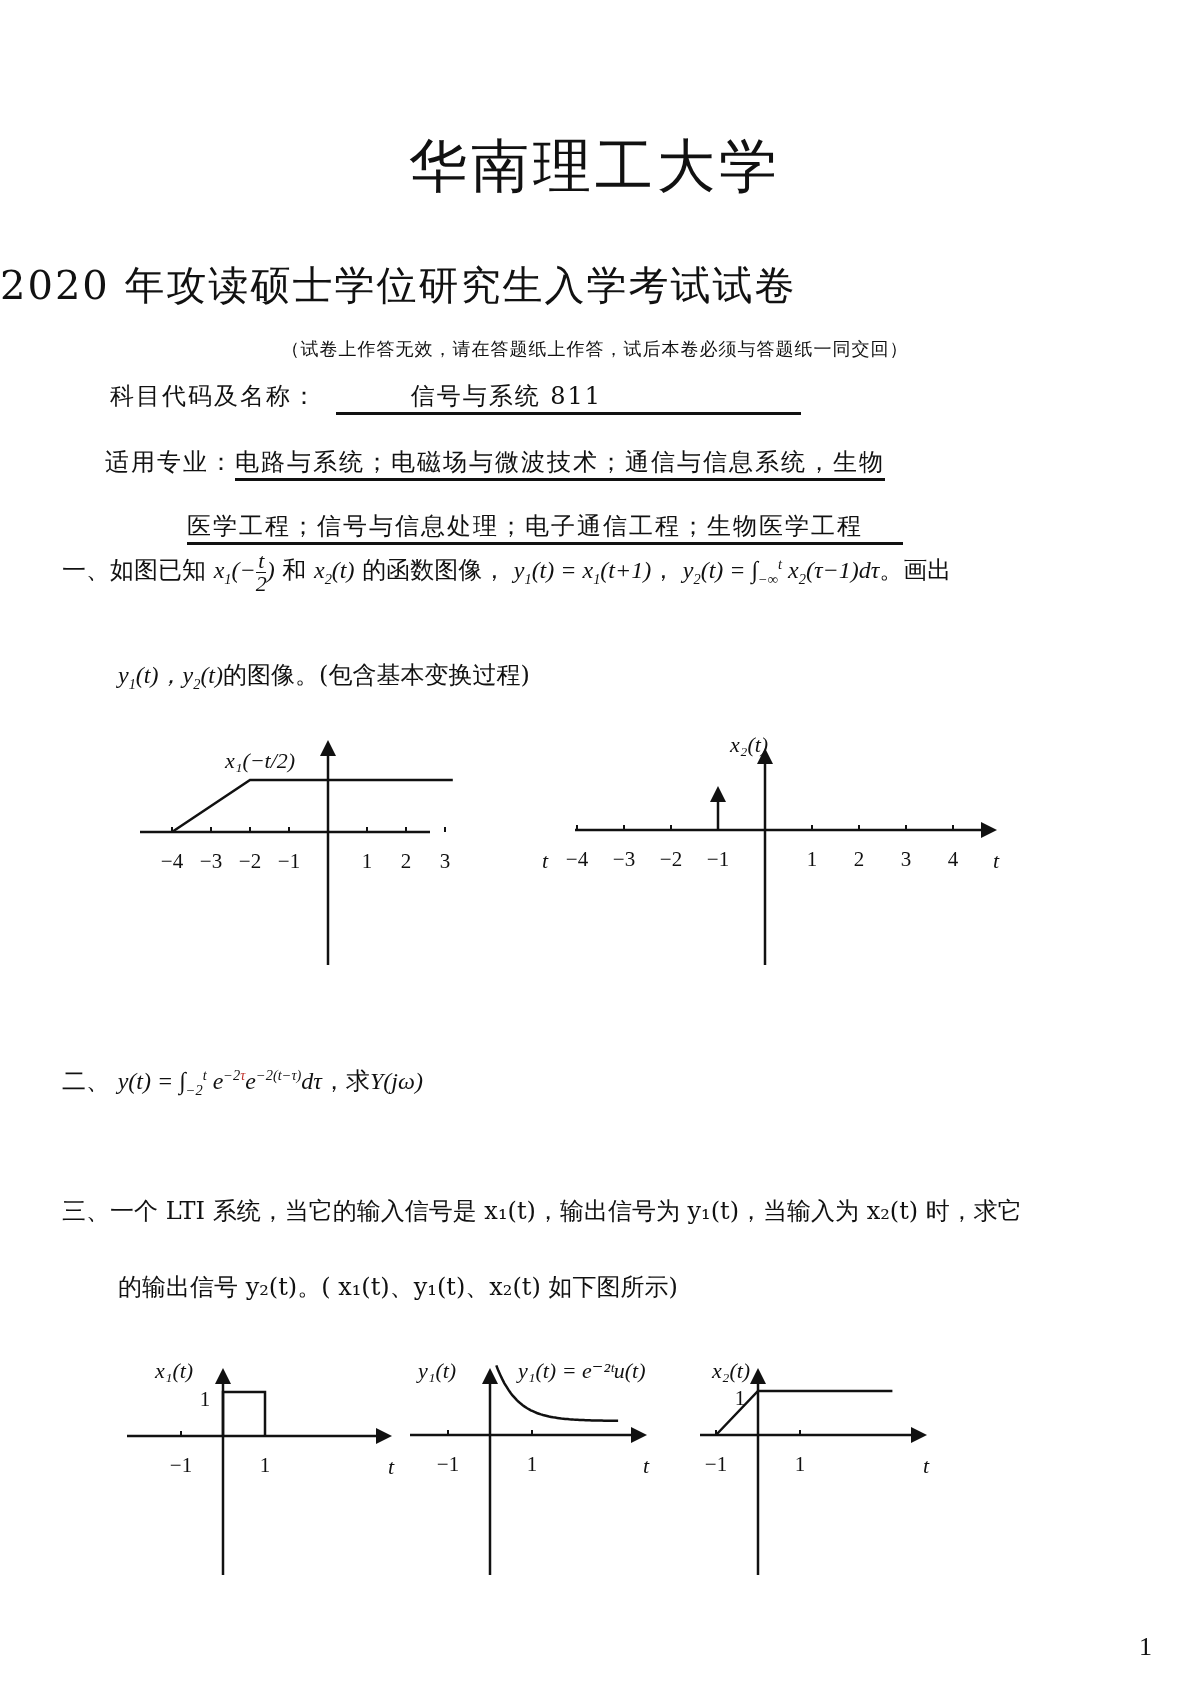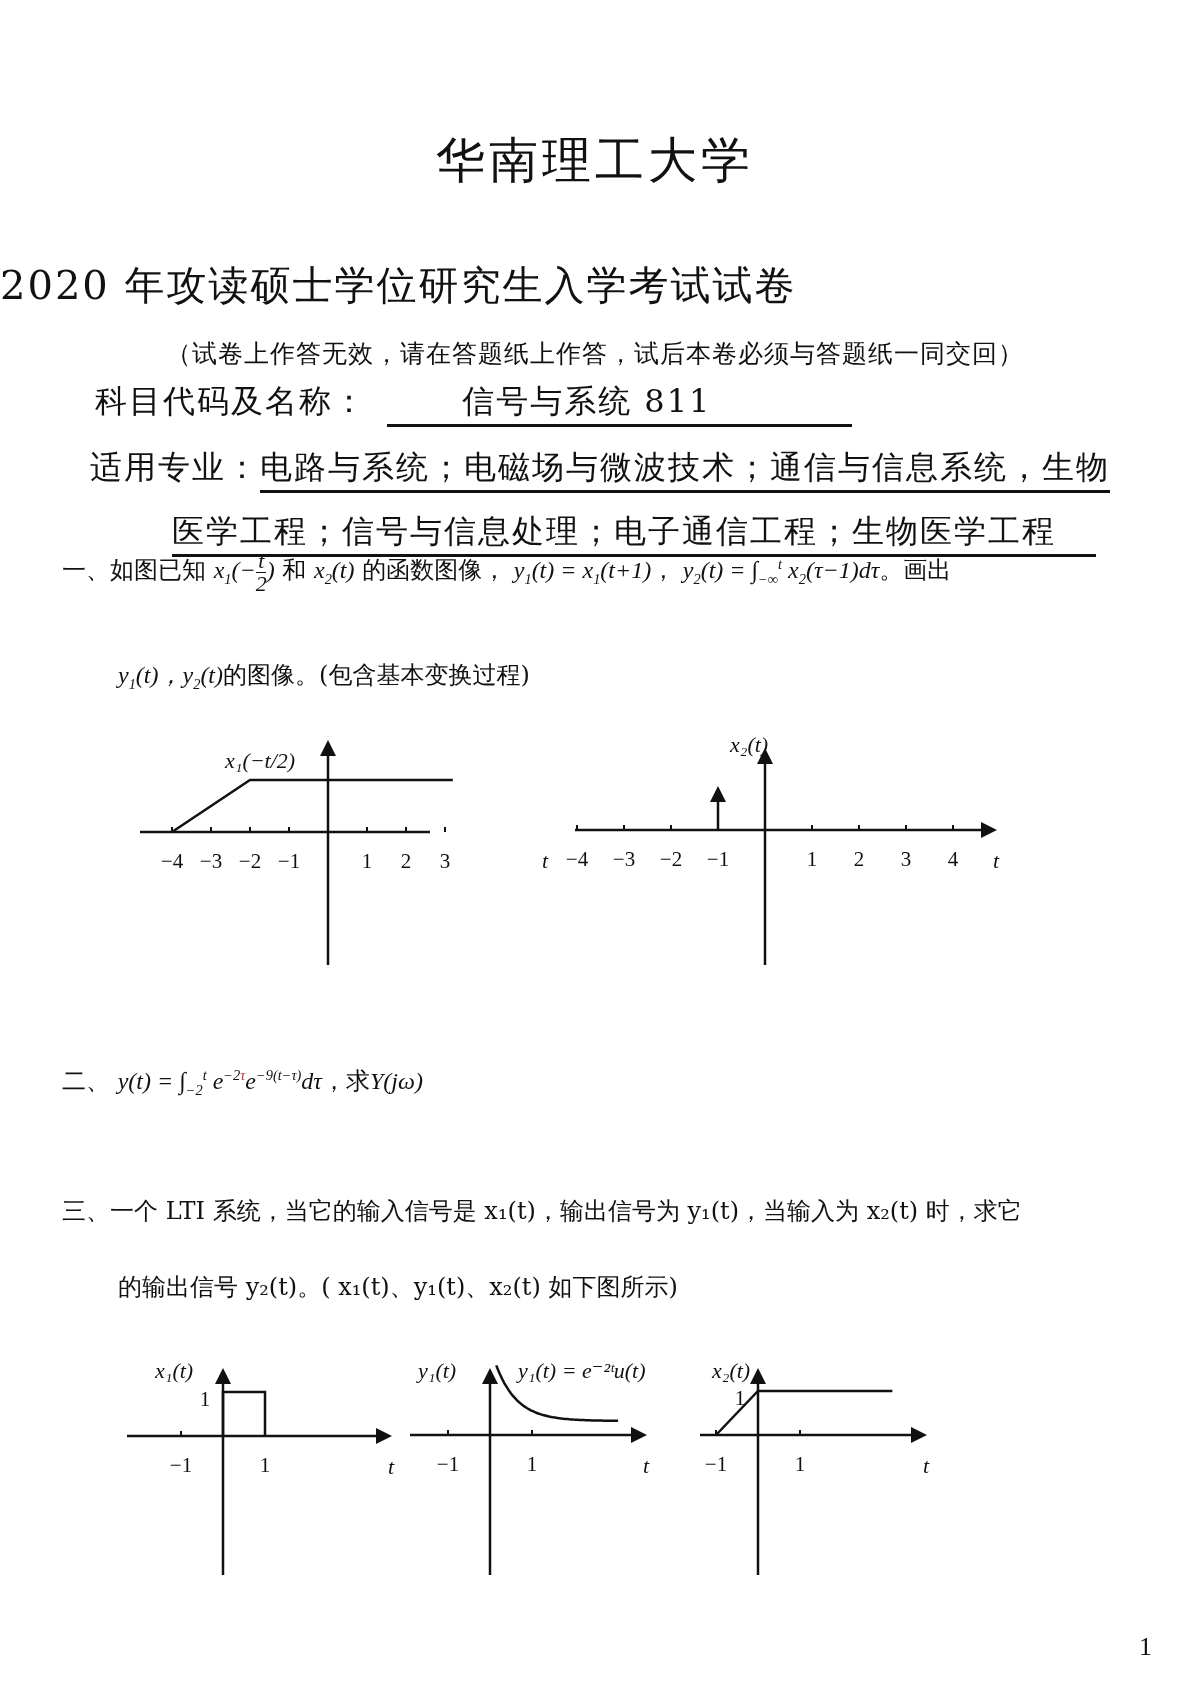--- a/index.html
+++ b/index.html
@@ -1,22 +1,22 @@
 <!DOCTYPE html>
 <html><head>
 <meta charset="utf-8">
 <style>
   html, body { margin: 0; padding: 0; background: #ffffff; }
   body { width: 1190px; height: 1683px; position: relative; overflow: hidden;
          font-family: "DejaVu Serif", "Liberation Serif", serif; color: #111; }
   .abs { position: absolute; }
-  .title { left: 0; width: 1190px; top: 128px; text-align: center; font-size: 49px; letter-spacing: 4px; font-weight: 500; }
+  .title { left: 0; width: 1190px; top: 128px; text-align: center; font-size: 58px; letter-spacing: 4px; font-weight: 500; }
   .subtitle { left: 0; width: 1190px; top: 258px; text-align: left; font-size: 40px; letter-spacing: 2px; }
-  .notice { left: 0; width: 1190px; top: 337px; text-align: center; font-size: 25px; letter-spacing: 1px; }
-  .row { font-size: 32px; letter-spacing: 2px; }
+  .notice { left: 0; width: 1190px; top: 337px; text-align: center; font-size: 18px; letter-spacing: 1px; }
+  .row { font-size: 24px; letter-spacing: 2px; margin-left: 15px; }
   .ul { border-bottom: 3px solid #111; display: inline-block; }
   .q { font-size: 24px; line-height: 1.3; }
   .math { font-family: "Liberation Serif", "DejaVu Serif", serif; font-style: italic; }
   .frac { display: inline-flex; flex-direction: column; align-items: center; vertical-align: middle; font-size: 22px; line-height: 1; }
   .frac .num { border-bottom: 1.5px solid #111; padding: 0 2px; }
   sub, sup { font-size: 60%; }
   svg text { font-family: "Liberation Serif", "DejaVu Serif", serif; fill: #111; }
   .pagenum { right: 38px; top: 1632px; font-size: 26px; font-family: "Liberation Serif", serif; }
 </style>
 </head>
@@ -98,21 +98,21 @@
     <text x="423" y="136" text-anchor="middle" font-size="21">4</text>
     <text x="200" y="22" font-size="22" font-style="italic">x₂(t)</text>
     <text x="463" y="138" font-size="22" font-style="italic">t</text>
     <text x="12" y="138" font-size="22" font-style="italic">t</text>
     <line x1="188" y1="100" x2="188" y2="70" stroke="#111" stroke-width="2.5"></line>
     <polygon points="188,56 180,72 196,72" fill="#111"></polygon>
   </svg>
 
 <div class="abs q" style="left:62px; top:1066px; white-space:nowrap;">
   <span>二、</span>
-  <span class="math">y(t) = ∫<sub>−2</sub><sup>t</sup> e<sup>−2<span style="color:#c0302a">τ</span></sup>e<sup>−9(t−τ)</sup>dτ</span><span>，求</span><span class="math">Y(jω)</span>
+  <span class="math">y(t) = ∫<sub>−2</sub><sup>t</sup> e<sup>−2<span style="color:#c0302a">τ</span></sup>e<sup>−2(t−τ)</sup>dτ</span><span>，求</span><span class="math">Y(jω)</span>
 </div>
 
 <div class="abs q" style="left:62px; top:1196px; white-space:nowrap;">
   <span>三、</span><span>一个 LTI 系统，当它的输入信号是 x₁(t)，输出信号为 y₁(t)，当输入为 x₂(t) 时，求它</span>
 </div>
 <div class="abs q" style="left:118px; top:1272px; white-space:nowrap;">
   <span>的输出信号 y₂(t)。( x₁(t)、y₁(t)、x₂(t) 如下图所示)</span>
 </div>
 
 <svg class="abs" style="left:125px; top:1350px;" width="300" height="230" id="chart2">

